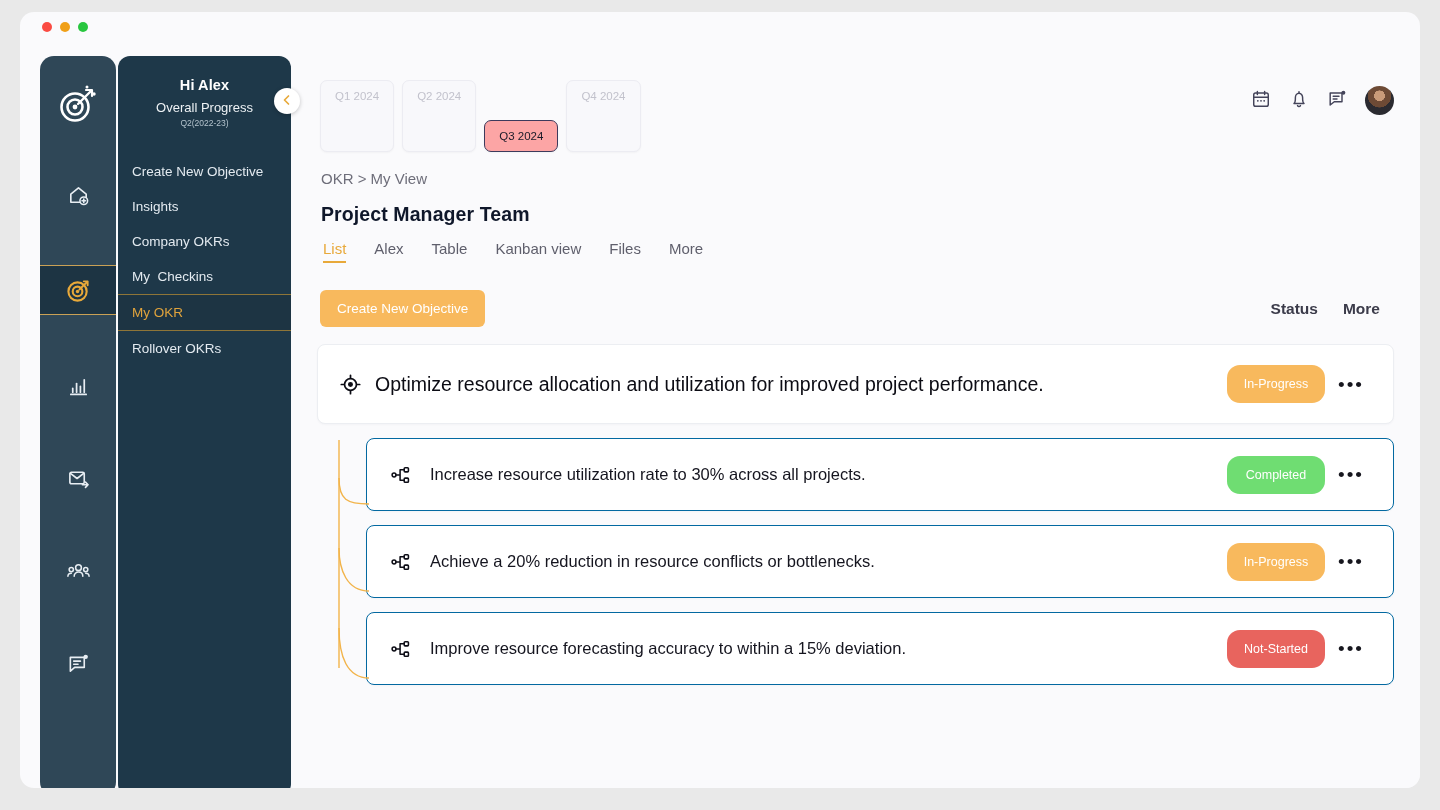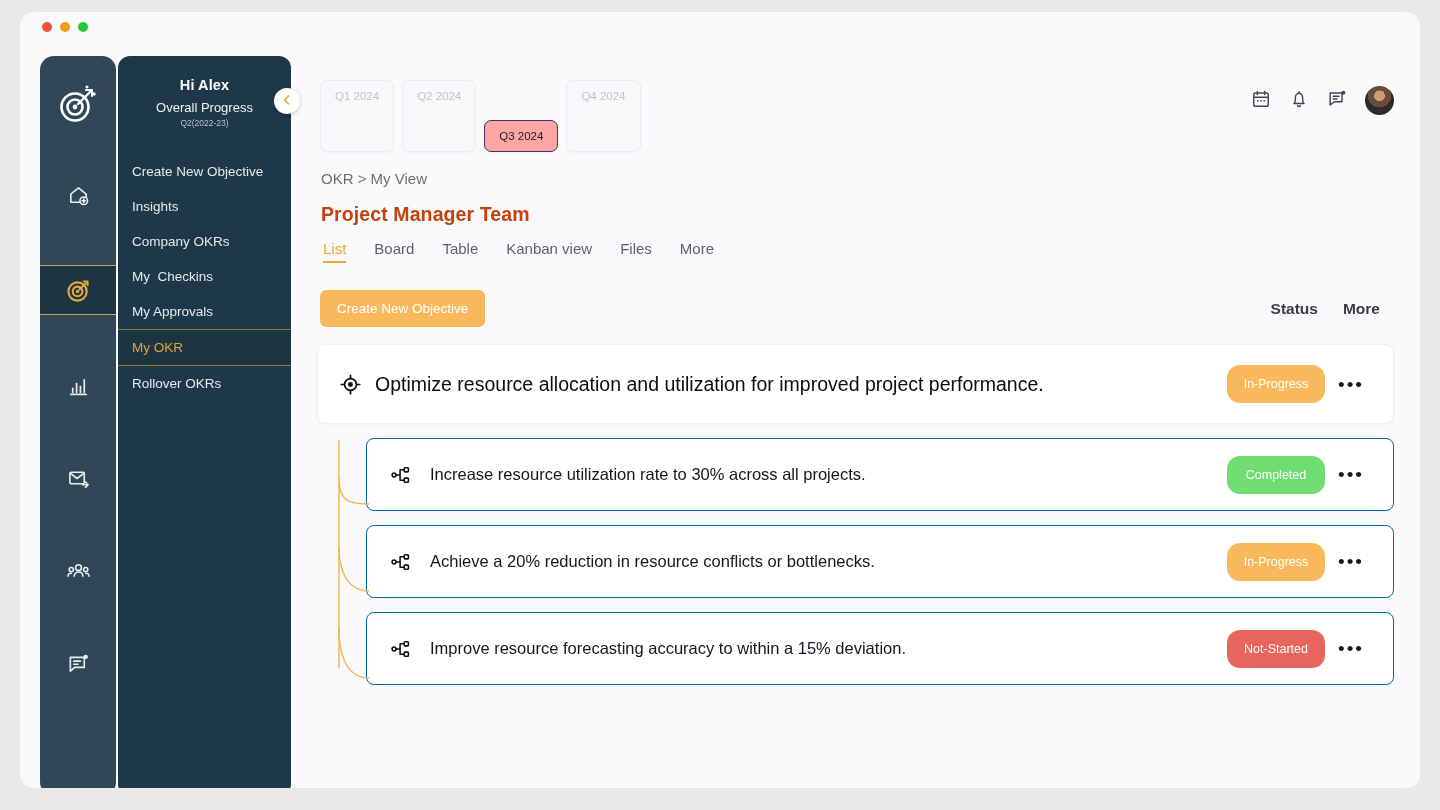--- a/index.html
+++ b/index.html
@@ -164,21 +164,21 @@
     cursor: pointer;
     overflow: hidden;
   }
 
   .breadcrumb {
     padding: 18px 0 0 30px;
     color: #6e6e7a; font-size: 15px;
   }
   .page-title {
     padding: 16px 0 0 30px;
-    color: #c2410c; font-size: 19.5px; font-weight: bold;
+    color: #0f172a; font-size: 19.5px; font-weight: bold;
     letter-spacing: .1px;
   }
 
   .viewtabs {
     display: flex; gap: 28px;
     padding: 14px 0 0 32px;
   }
   .vtab {
     color: #5f5f6c; font-size: 15px; cursor: pointer;
     padding-bottom: 4px;
@@ -373,21 +373,20 @@
       <div class="nav-greeting">
         <div class="nav-hi">Hi Alex</div>
         <div class="nav-progress">Overall Progress</div>
         <div class="nav-quarter">Q2(2022-23)</div>
       </div>
       <div class="nav-links">
         <a class="nav-link" href="#">Create New Objective</a>
         <a class="nav-link" href="#">Insights</a>
         <a class="nav-link" href="#">Company OKRs</a>
         <a class="nav-link" href="#">My  Checkins</a>
-        <a class="nav-link" href="#">My Approvals</a>
         <a class="nav-link active" href="#">My OKR</a>
         <a class="nav-link" href="#">Rollover OKRs</a>
       </div>
     </aside>
 
     <button class="collapse-btn">
       <span>
         <svg width="12" height="12" viewBox="0 0 12 12" fill="none" stroke="#e8a93a" stroke-width="1.7" stroke-linecap="round" stroke-linejoin="round">
           <path d="M7.5 2 L3.5 6 L7.5 10"></path>
         </svg>
@@ -430,21 +429,21 @@
           </span>
           <span class="avatar"></span>
         </div>
       </div>
 
       <div class="breadcrumb">OKR &gt; My View</div>
       <h1 class="page-title">Project Manager Team</h1>
 
       <div class="viewtabs">
         <div class="vtab active">List</div>
-        <div class="vtab">Board</div>
+        <div class="vtab">Alex</div>
         <div class="vtab">Table</div>
         <div class="vtab">Kanban view</div>
         <div class="vtab">Files</div>
         <div class="vtab">More</div>
       </div>
 
       <div class="actionrow">
         <button class="create-btn">Create New Objective</button>
         <div class="col-heads">
           <div class="col-head">Status</div>

